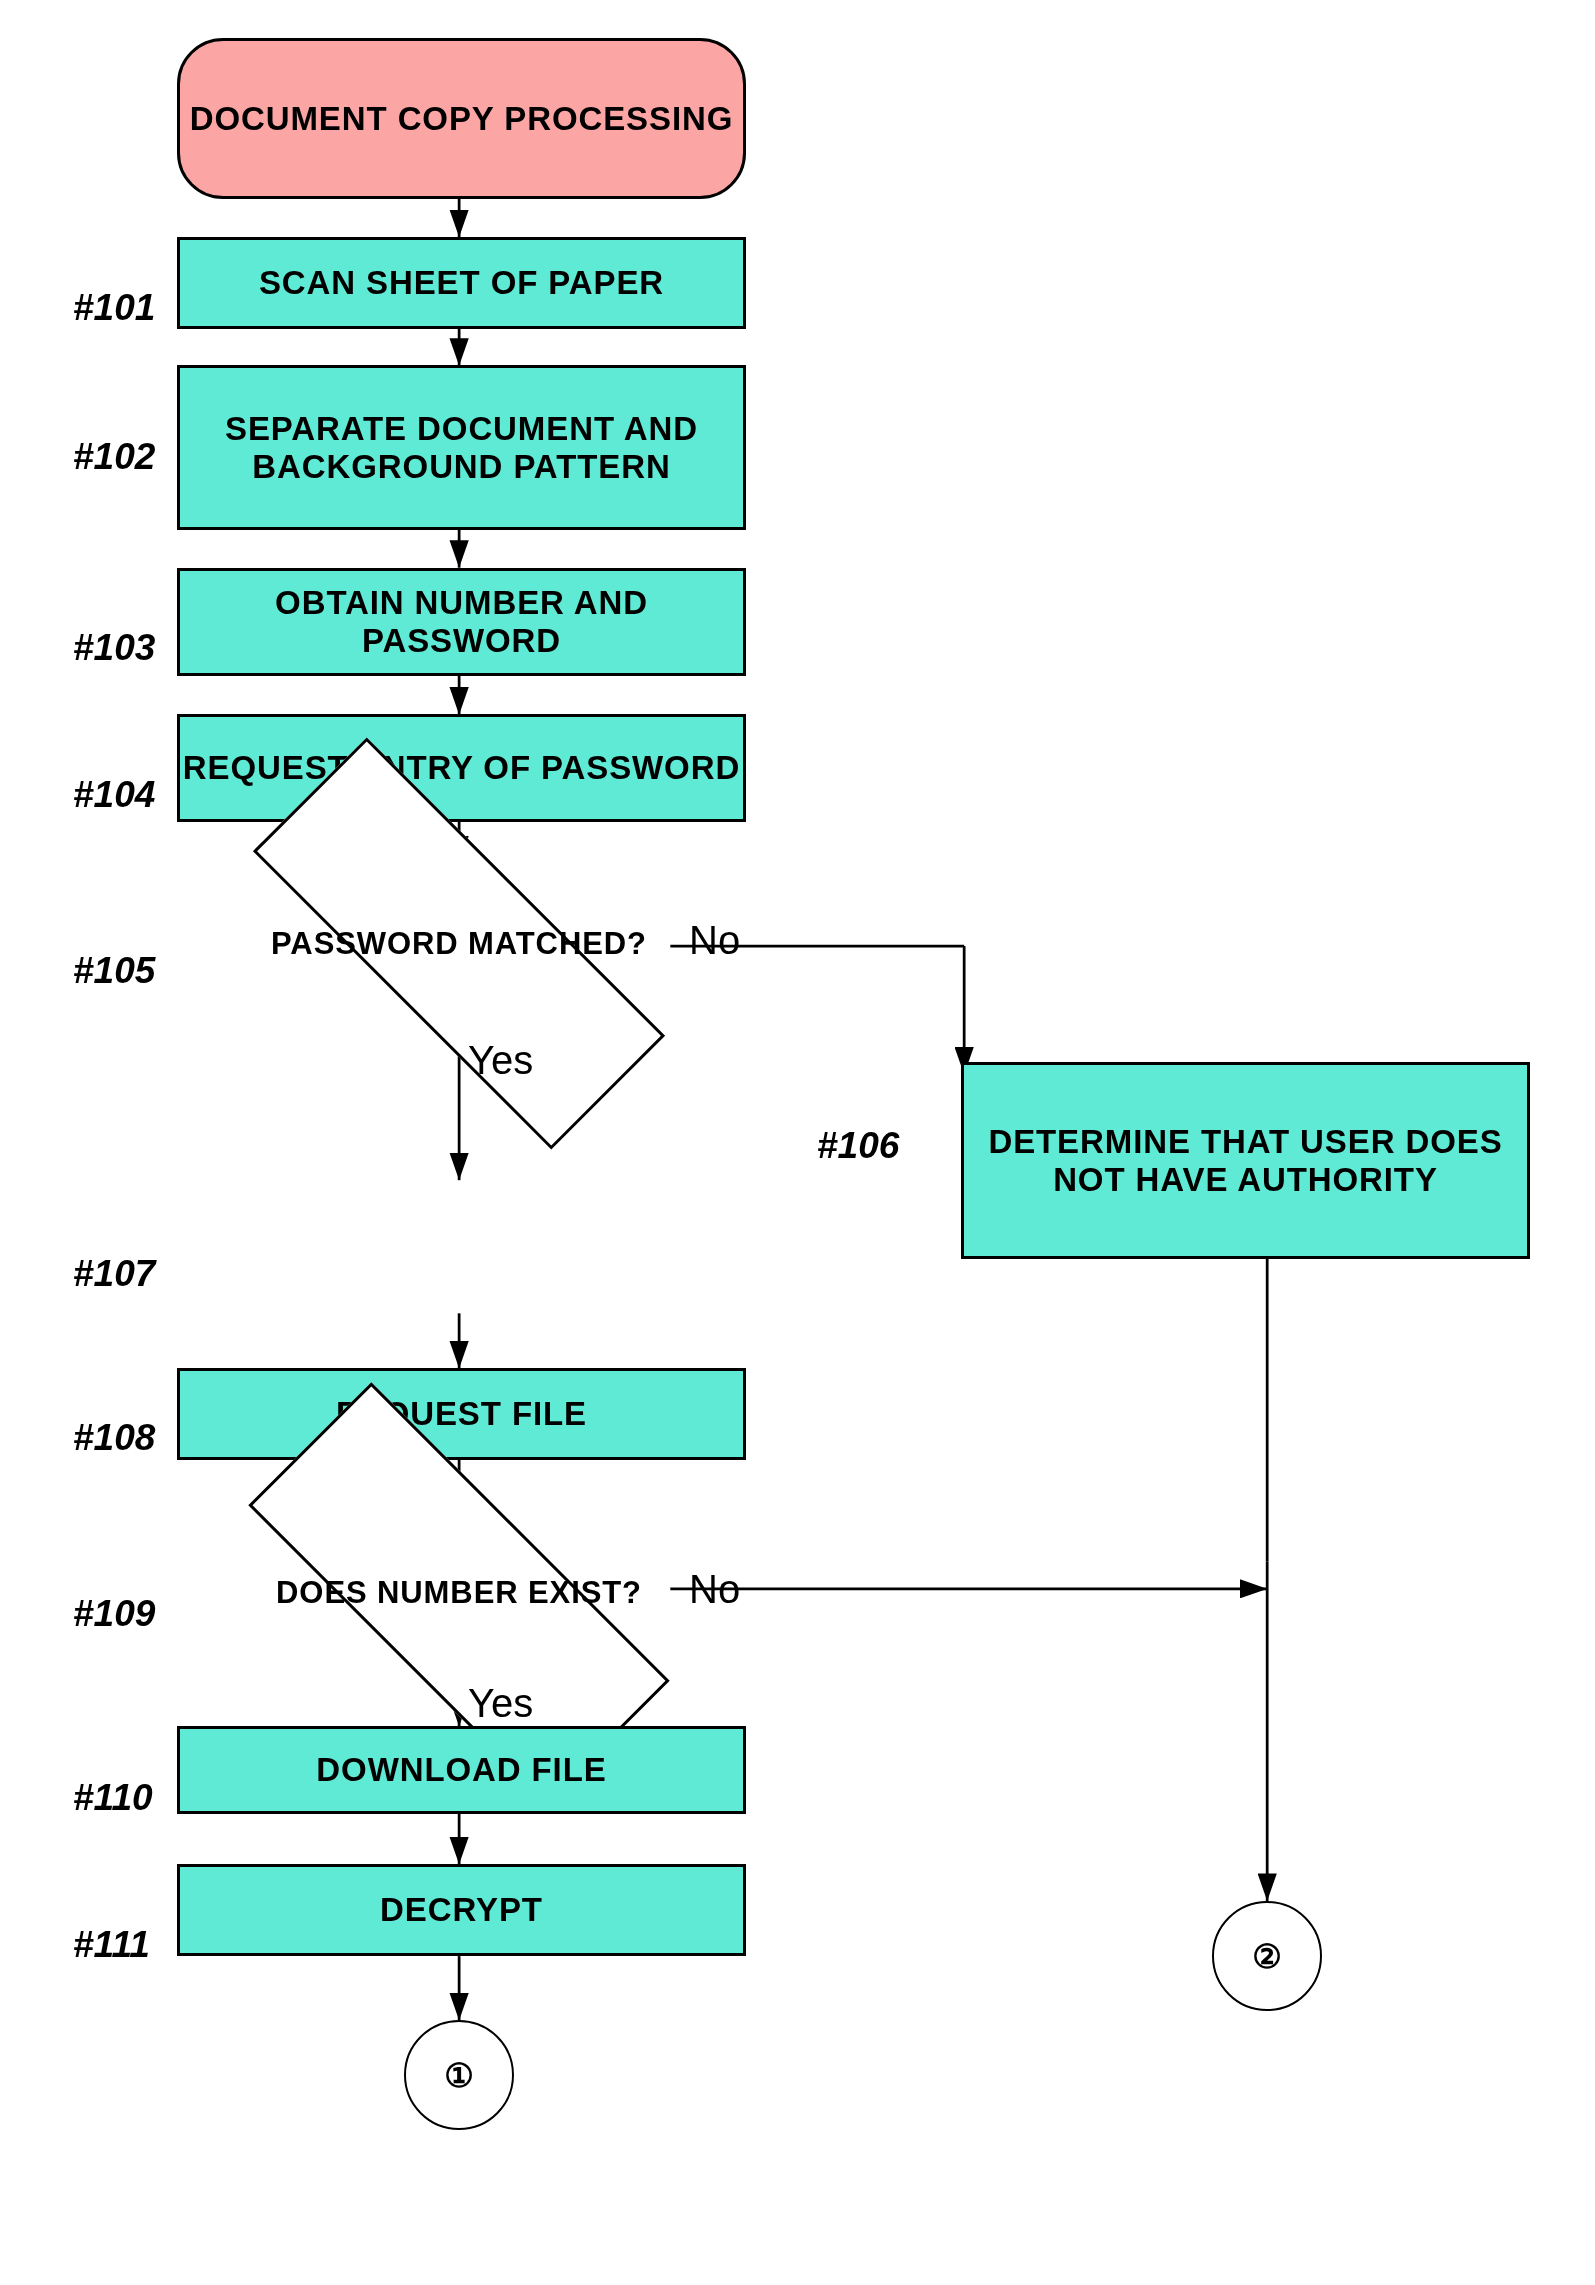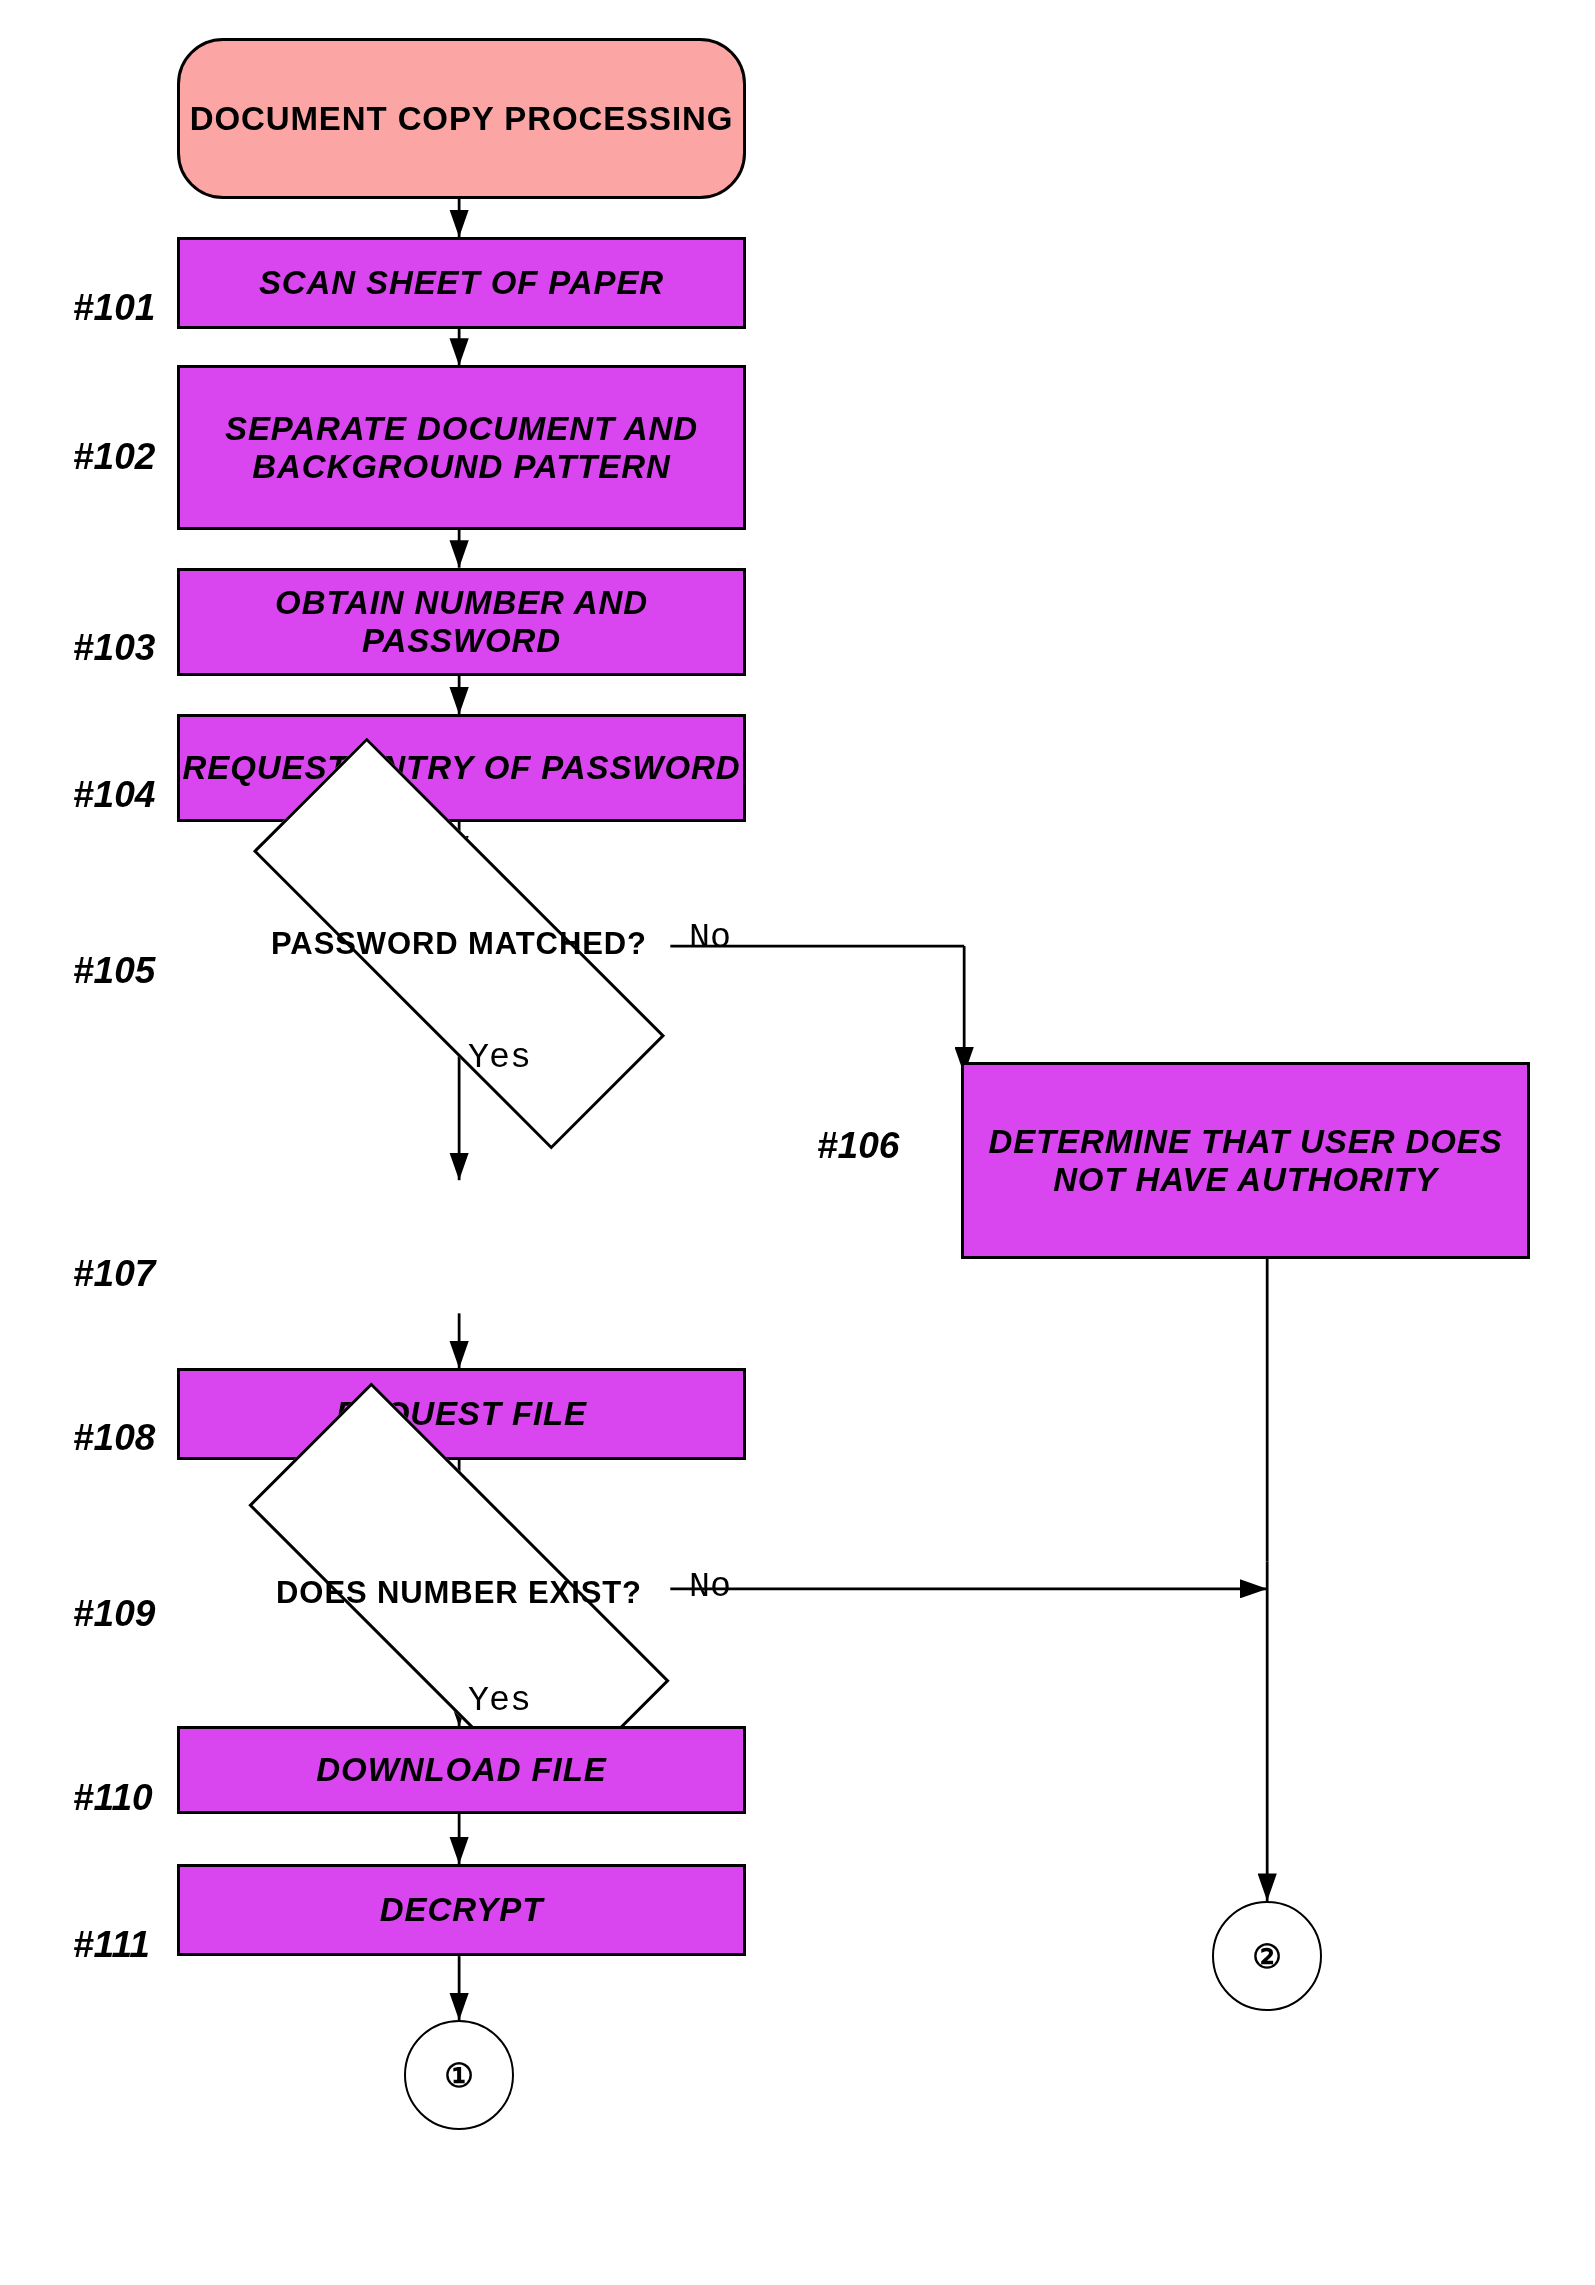--- a/index.html
+++ b/index.html
@@ -31,22 +31,21 @@
     }
 
     .rounded-rect {
       border: 3.7px solid #000;
       border-radius: 46px;
       background: #fca5a5;
     }
 
     .rectangle {
       border: 3.7px solid #000;
-      background: #d946ef;
-      font-style: italic;
+      background: #5eead4;
     }
 
     .diamond {
       background: #fff;
       transform: rotate(45deg);
     }
 
     .diamond-inner {
       transform: rotate(-45deg);
       display: flex;
@@ -62,23 +61,22 @@
     .step-label {
       position: absolute;
       font-size: 37px;
       font-weight: bold;
       font-style: italic;
       margin-top: 32px;
     }
 
     .connector-label {
       position: absolute;
-      font-size: 35px;
+      font-size: 40px;
       font-weight: normal;
-      font-family: Liberation Mono, monospace;
     }
 
     
     .circle-connector {
       position: absolute;
       border: 2.8px solid #000;
       border-radius: 50%;
       display: flex;
       align-items: center;
       justify-content: center;

